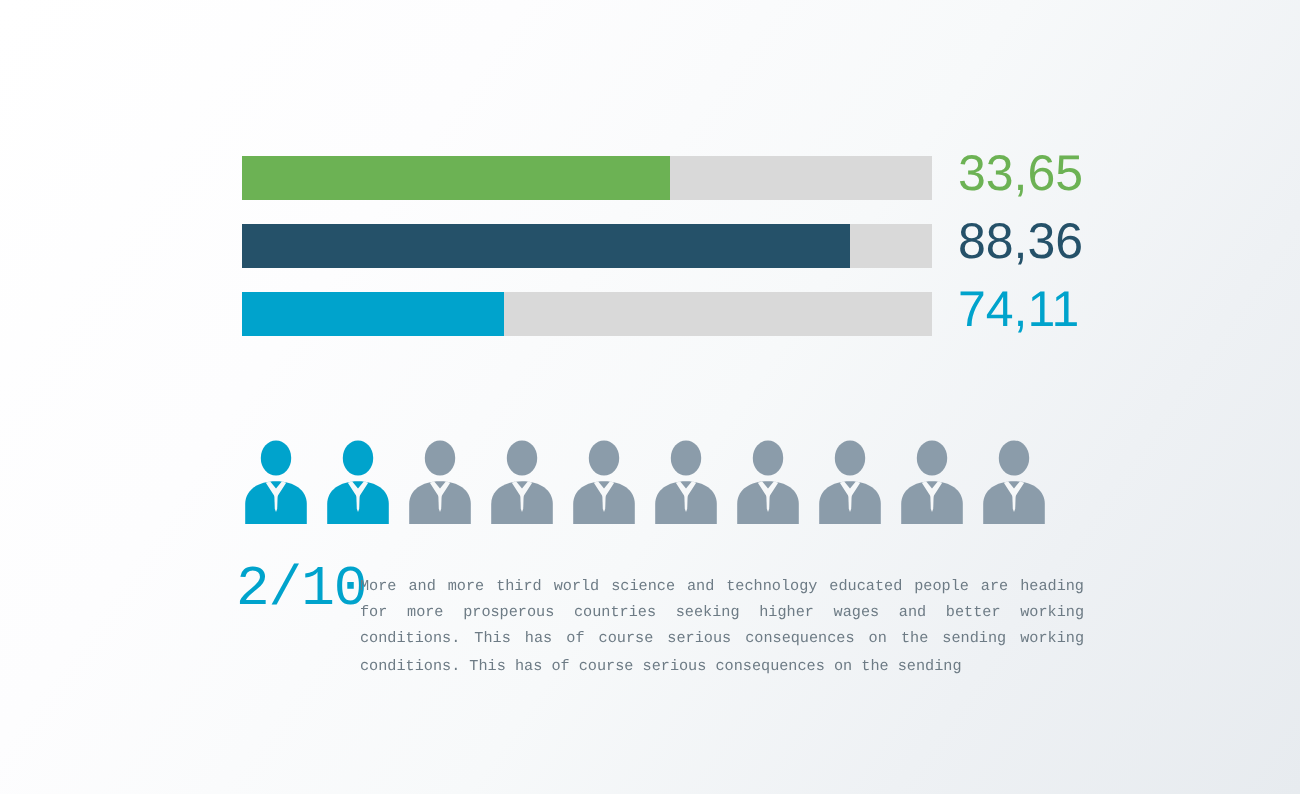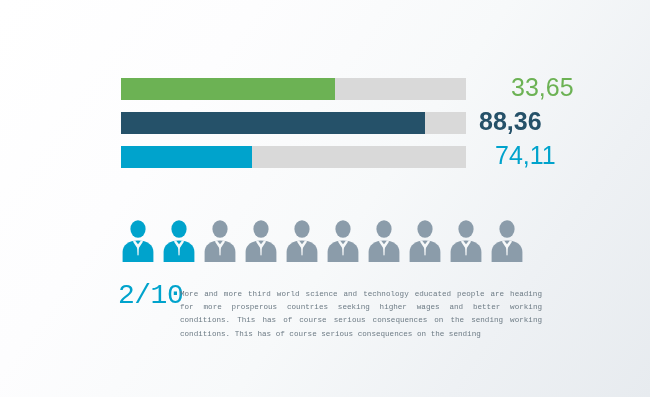--- a/index.html
+++ b/index.html
@@ -53,21 +53,21 @@
     height: 22px;
   }
   .bar-value {
     position: absolute;
     left: 358px;
     top: -5px;
     font-size: 25px;
     letter-spacing: 0px;
     white-space: nowrap;
   }
-  .bar-value.bold { font-weight: bold; }
+  .bar-value.bold { font-weight: normal; }
 
   
   .people {
     position: absolute;
     left: 121px;
     top: 218px;
     width: 420px;
     height: 44px;
     display: flex;
     justify-content: flex-start;
@@ -113,33 +113,33 @@
 </head>
 <body>
 
 <div id="infographic">
 
   <div class="bars">
       <div class="bar-row">
         <div class="bar-track" style="background: rgb(217, 217, 217);">
           <div class="bar-fill" style="background: rgb(108, 178, 84); width: 213.9px;"></div>
         </div>
-        <div class="bar-value" style="color: rgb(108, 178, 84); margin-left: 32px;">33,65</div>
+        <div class="bar-value" style="color: rgb(108, 178, 84);">33,65</div>
       </div>
       <div class="bar-row">
         <div class="bar-track" style="background: rgb(217, 217, 217);">
           <div class="bar-fill" style="background: rgb(37, 81, 105); width: 303.6px;"></div>
         </div>
         <div class="bar-value bold" style="color: rgb(37, 81, 105);">88,36</div>
       </div>
       <div class="bar-row">
         <div class="bar-track" style="background: rgb(217, 217, 217);">
           <div class="bar-fill" style="background: rgb(0, 163, 204); width: 131.1px;"></div>
         </div>
-        <div class="bar-value" style="color: rgb(0, 163, 204); margin-left: 16px;">74,11</div>
+        <div class="bar-value" style="color: rgb(0, 163, 204);">74,11</div>
       </div>
     </div>
 
   <div class="people">
       <div class="person">
         <svg width="34" height="44" viewBox="0 0 34 44" xmlns="http://www.w3.org/2000/svg">
           <ellipse cx="17" cy="11" rx="7.6" ry="8.8" fill="#00a3cc"></ellipse>
           <path d="M1.6 44 L1.6 34 C1.6 27.2 7.6 22.6 17 22.6 C26.4 22.6 32.4 27.2 32.4 34 L32.4 44 Z" fill="#00a3cc"></path>
           <path d="M11.9 23.4 L17 31.2 L22.1 23.4 L20.0 22.6 L17 26.2 L14.0 22.6 Z" fill="#f6f8f9"></path>
           <path d="M16.1 27.6 L17.9 27.6 L17.6 36.4 L17 38.0 L16.4 36.4 Z" fill="#f6f8f9"></path>

